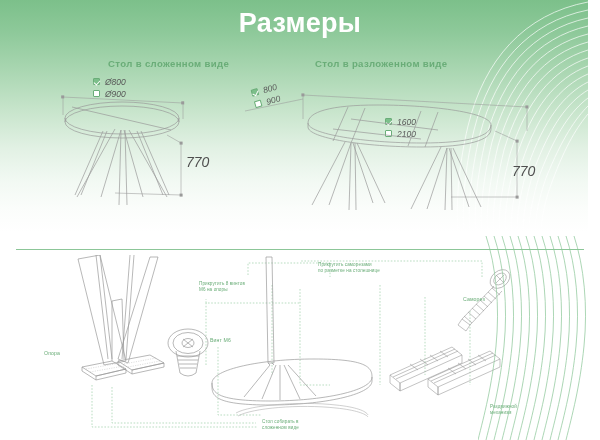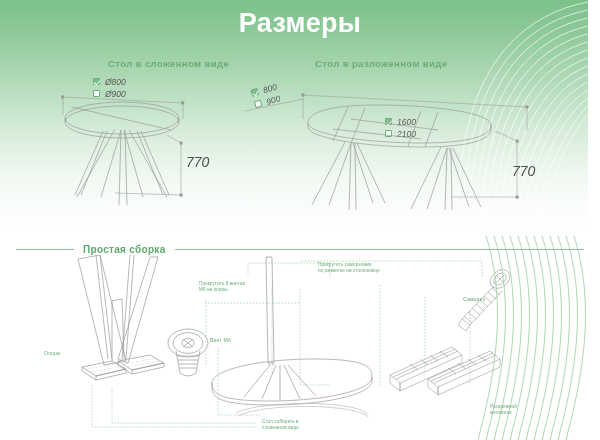--- a/index.html
+++ b/index.html
@@ -300,21 +300,20 @@
       <rect x="280.4" y="20.4" width="3" height="3"></rect>
       <rect x="270.6" y="54.6" width="3" height="3"></rect>
       <rect x="270.6" y="110.6" width="3" height="3"></rect>
     </g>
   </svg>
 
   <div class="dim-text" id="dim-h-right">770</div>
 
   <div class="sub-head-wrap">
     <div class="rule" id="rule-left"></div>
-    <div class="sub-head">Простая сборка</div>
     <div class="rule" id="rule-right"></div>
   </div>
 
   <svg class="draw" id="draw-assembly" viewBox="0 0 600 185">
 
     <g fill="none" stroke="#8cc698" stroke-width="0.6" stroke-dasharray="1.6 1.6">
       <path d="M92,130 L92,172 L258,172"></path>
       <path d="M112,132 L112,168 L256,168"></path>
       <path d="M206,110 L206,48 L300,48"></path>
       <path d="M206,48 L206,44"></path>

